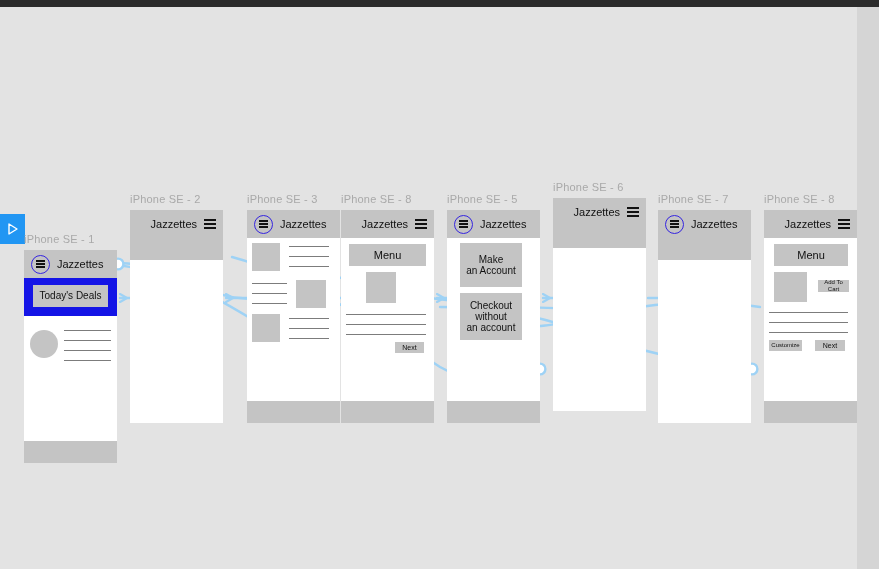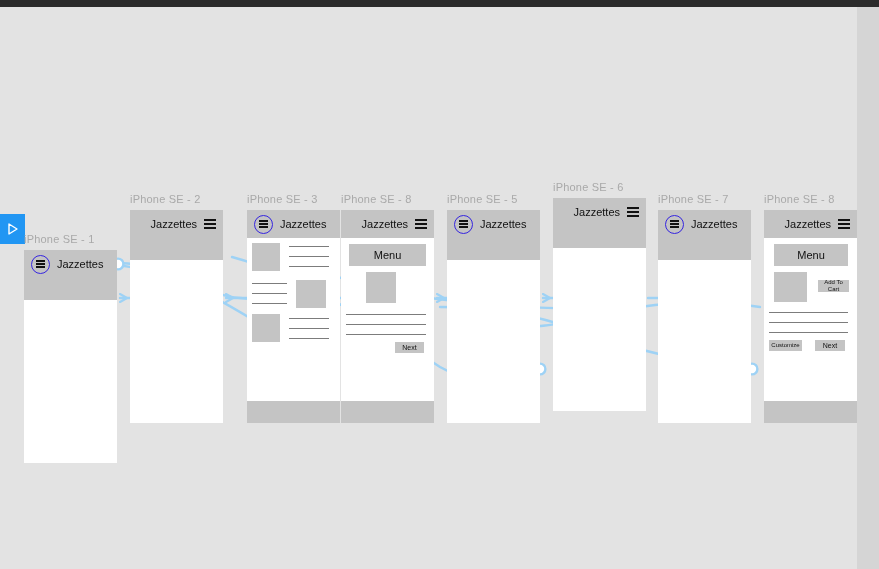--- a/index.html
+++ b/index.html
@@ -131,20 +131,29 @@
       <div class="frame-label">iPhone SE - 1</div>
       <div class="phone">
         <div class="phone-header">
           <span class="burger-circle">
               <i></i>
               <i></i>
               <i></i>
             </span>
           <span class="brand">Jazzettes</span>
         </div>
+        <div class="phone-body">
+          <div class="sel-band"></div>
+          <div class="gbtn" style="position:absolute; left:9px; top:7px; width:75px; height:22px; font-size:10px;">Today's Deals</div>
+          <div class="box" style="position:absolute; left:6px; top:52px; width:28px; height:28px; border-radius:50%;"></div>
+          <div class="rule" style="position:absolute; left:40px; top:52px; width:47px;"></div>
+          <div class="rule" style="position:absolute; left:40px; top:62px; width:47px;"></div>
+          <div class="rule" style="position:absolute; left:40px; top:72px; width:47px;"></div>
+          <div class="rule" style="position:absolute; left:40px; top:82px; width:47px;"></div>
+        </div>
         <div class="phone-footer"></div>
       </div>
     </div>
 
     <div class="frame" style="left:130px; top:186px;">
       <div class="frame-label">iPhone SE - 2</div>
       <div class="phone">
         <div class="phone-header right-align">
           <span class="brand">Jazzettes</span>
           <span class="burger-plain">
@@ -214,20 +223,27 @@
     <div class="frame" style="left:447px; top:186px;">
       <div class="frame-label">iPhone SE - 5</div>
       <div class="phone">
         <div class="phone-header">
           <span class="burger-circle">
               <i></i>
               <i></i>
               <i></i>
             </span>
           <span class="brand">Jazzettes</span>
+        </div>
+        <div class="phone-body">
+          <div class="gbtn" style="position:absolute; left:13px; top:5px; width:62px; height:44px; font-size:10px; white-space:pre-line;">Make
+an Account</div>
+          <div class="gbtn" style="position:absolute; left:13px; top:55px; width:62px; height:47px; font-size:10px; white-space:pre-line;">Checkout
+without
+an account</div>
         </div>
         <div class="phone-footer"></div>
       </div>
     </div>
 
     <div class="frame" style="left:553px; top:174px;">
       <div class="frame-label">iPhone SE - 6</div>
       <div class="phone">
         <div class="phone-header right-align">
           <span class="brand">Jazzettes</span>

